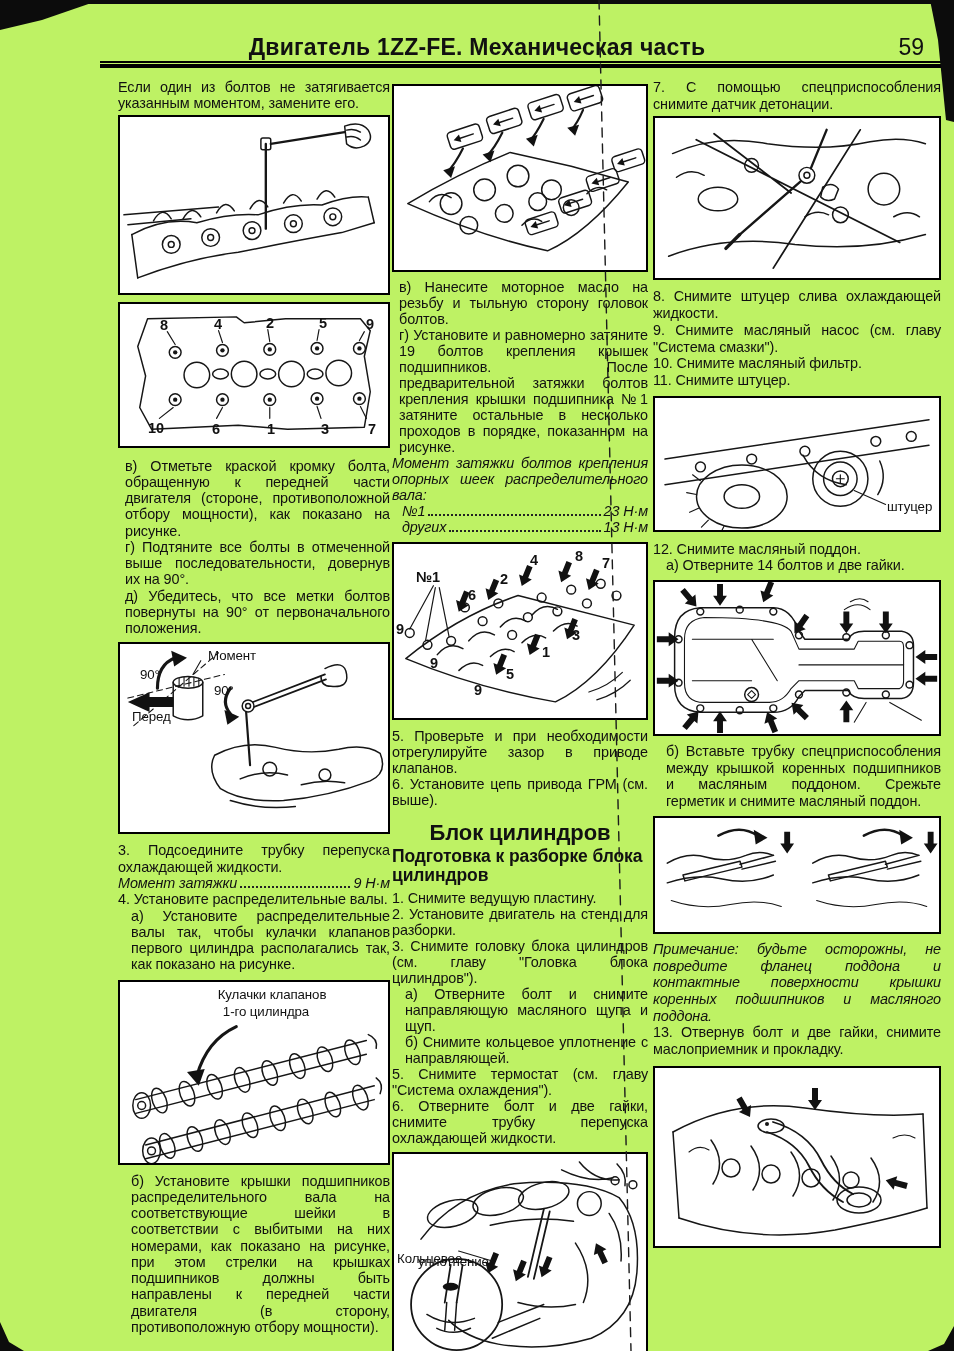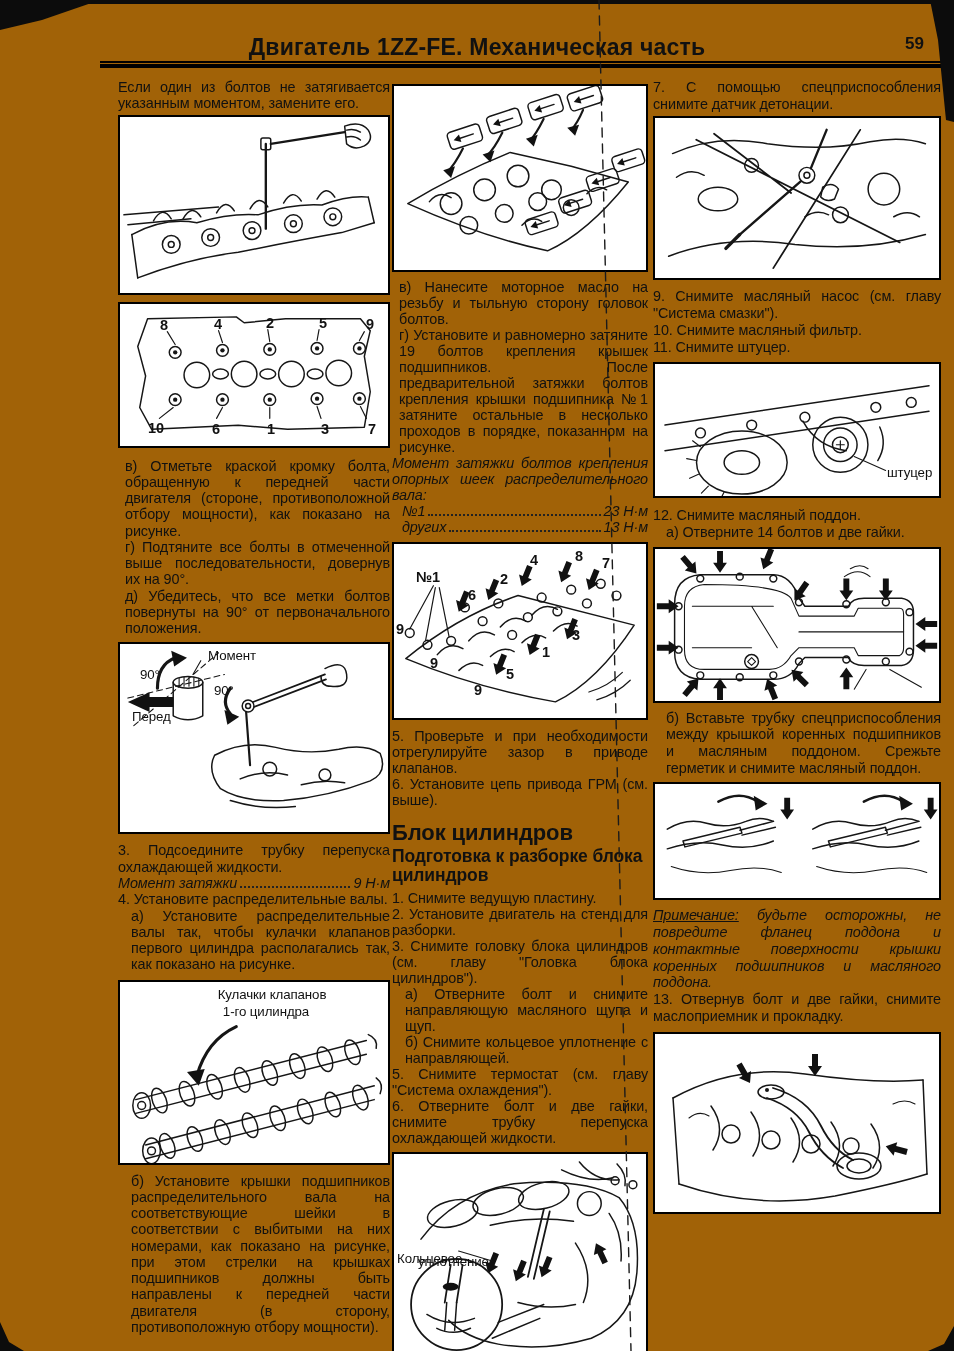--- a/index.html
+++ b/index.html
@@ -1,44 +1,44 @@
 <!DOCTYPE html>
 <html lang="ru"><head>
 <meta charset="utf-8">
 <style>
   * { margin:0; padding:0; box-sizing:border-box; }
   html,body { background:#777; }
   .page {
     position:relative; width:954px; height:1351px;
-    background:#a16207; color:#111; overflow:hidden;
+    background:#bef264; color:#111; overflow:hidden;
     font-family:"Liberation Sans", sans-serif;
   }
   
   .hdr-title { position:absolute; top:34px; left:0; width:100%; text-align:center;
     font-size:23px; font-weight:bold; letter-spacing:.2px; }
-  .hdr-num { position:absolute; top:34px; right:30px; font-size:17px; font-weight:bold; }
+  .hdr-num { position:absolute; top:34px; right:30px; font-size:23px; font-weight:normal; }
   .hdr-rule { position:absolute; top:61px; left:100px; width:842px; height:7px;
     border-top:2px solid #000; border-bottom:4px solid #000; }
   
   .col { position:absolute; font-size:14.4px; line-height:1.13; text-align:justify;
     letter-spacing:-0.1px; }
   .col-left  { left:118px; top:79px;  width:272px; }
   .col-mid   { left:392px; top:84px;  width:256px; line-height:1.11; }
   .col-right { left:653px; top:79px;  width:288px; line-height:1.16; }
   p { margin:0; }
   .i6  { padding-left:7px; }
   .i12 { padding-left:13px; }
   .it  { font-style:italic; }
   .spec { display:flex; align-items:flex-end; font-style:italic; }
   .spec .leader { flex:1; border-bottom:2px dotted #222; margin:0 3px 3px 3px; }
   .spec.ind { padding-left:10px; }
-  .sec-h1 { font-size:22px; font-weight:bold; line-height:1.05; margin:13px 0 3px; text-align:left; }
+  .sec-h1 { font-size:22px; font-weight:bold; line-height:1.05; margin:13px 0 3px; text-align:center; }
   .sec-h2 { font-size:17.5px; font-weight:bold; line-height:1.1; margin:0 0 5px; text-align:left; }
   .note { font-style:italic; }
-  .note .nlabel { text-decoration:underline; }
+  .note .nlabel { }
   
   .fig { position:relative; border:2px solid #000; background:#fff; margin:5px 0 7px; }
   .fig svg { position:absolute; inset:0; width:100%; height:100%; }
   .fign { position:absolute; font-size:14.5px; font-weight:600; transform:translateX(-50%);
     line-height:1; z-index:2; }
   .figl { position:absolute; font-size:13.3px; line-height:1.1; z-index:2; white-space:nowrap; }
   .figl.ctr { transform:translateX(-50%); }
   .artifacts { position:absolute; inset:0; width:954px; height:1351px; z-index:6; pointer-events:none; }
   svg { stroke-linecap:round; stroke-linejoin:round; }
 </style>
@@ -421,20 +421,21 @@
         <path d="M84,118 L70,132" stroke-width="3.4"></path>
         <circle cx="230" cy="72" r="16"></circle>
         <ellipse cx="62" cy="82" rx="20" ry="12"></ellipse>
         <circle cx="96" cy="48" r="7"></circle>
           <circle cx="186" cy="98" r="8"></circle>
         <path d="M20,60 q14,-10 28,-2 M240,100 q14,-8 26,0 M150,100 q12,-8 24,-2"></path>
         <path d="M168,70 q10,-6 16,2 l-4,10 q-8,4 -14,-2 Z"></path>
       </svg>
     </div>
 
+    <p>8. Снимите штуцер слива охлаждающей жидкости.</p>
     <p>9. Снимите масляный насос (см. главу "Система смазки").</p>
     <p>10. Снимите масляный фильтр.</p>
     <p>11. Снимите штуцер.</p>
 
     <div class="fig" style="height:136px; margin-top:7px; margin-bottom:9px;">
       <svg viewBox="0 0 284 134" fill="none" stroke="#161616" stroke-width="1.5">
         <path d="M8,62 L276,22 M8,88 L276,48"></path>
         <circle cx="44" cy="70" r="5"></circle>
           <circle cx="96" cy="62" r="5"></circle>
           <circle cx="150" cy="54" r="5"></circle>

